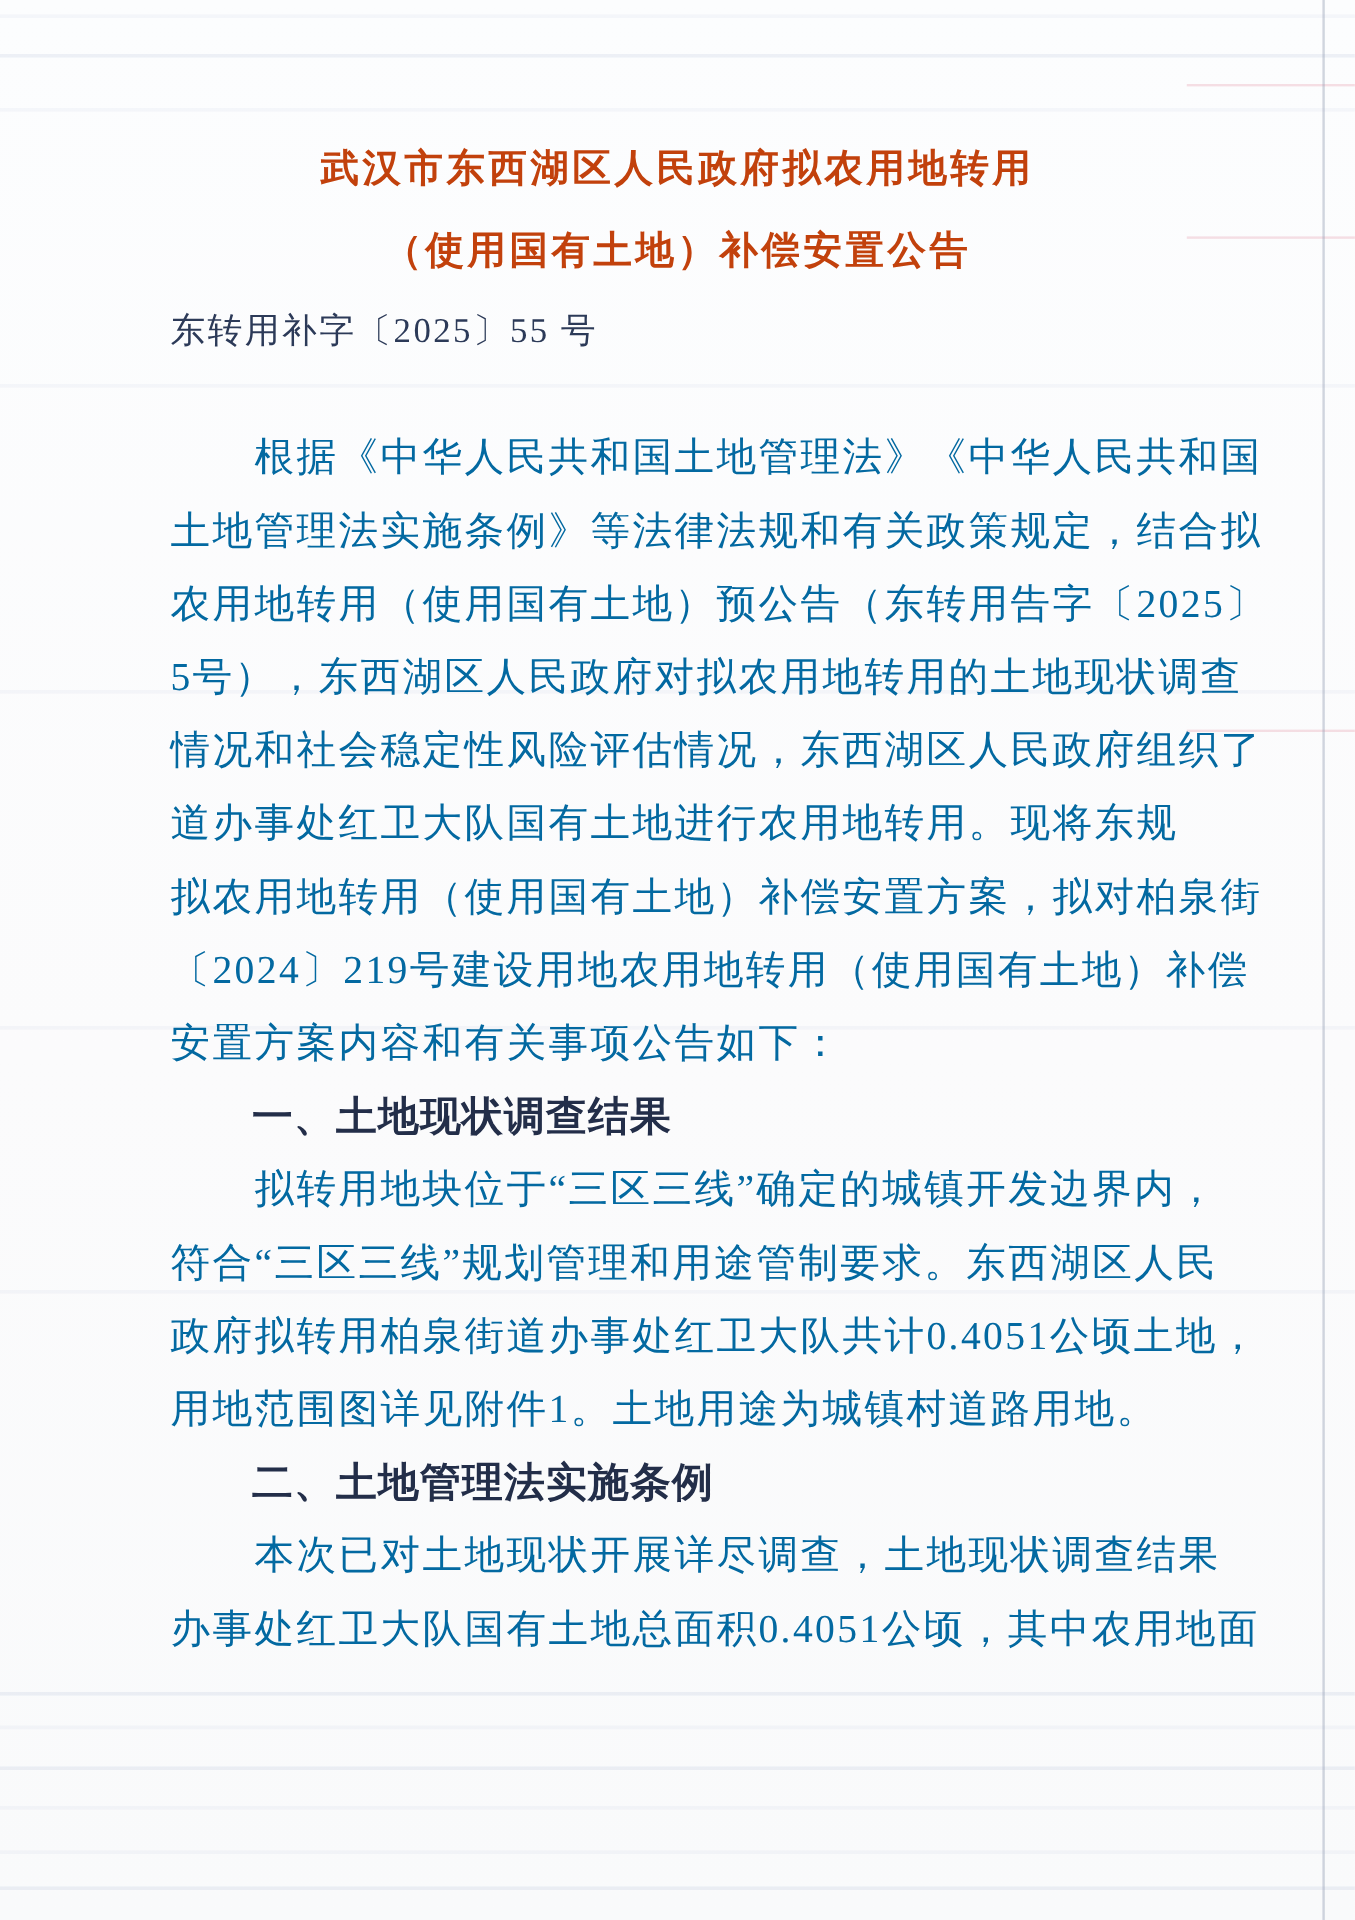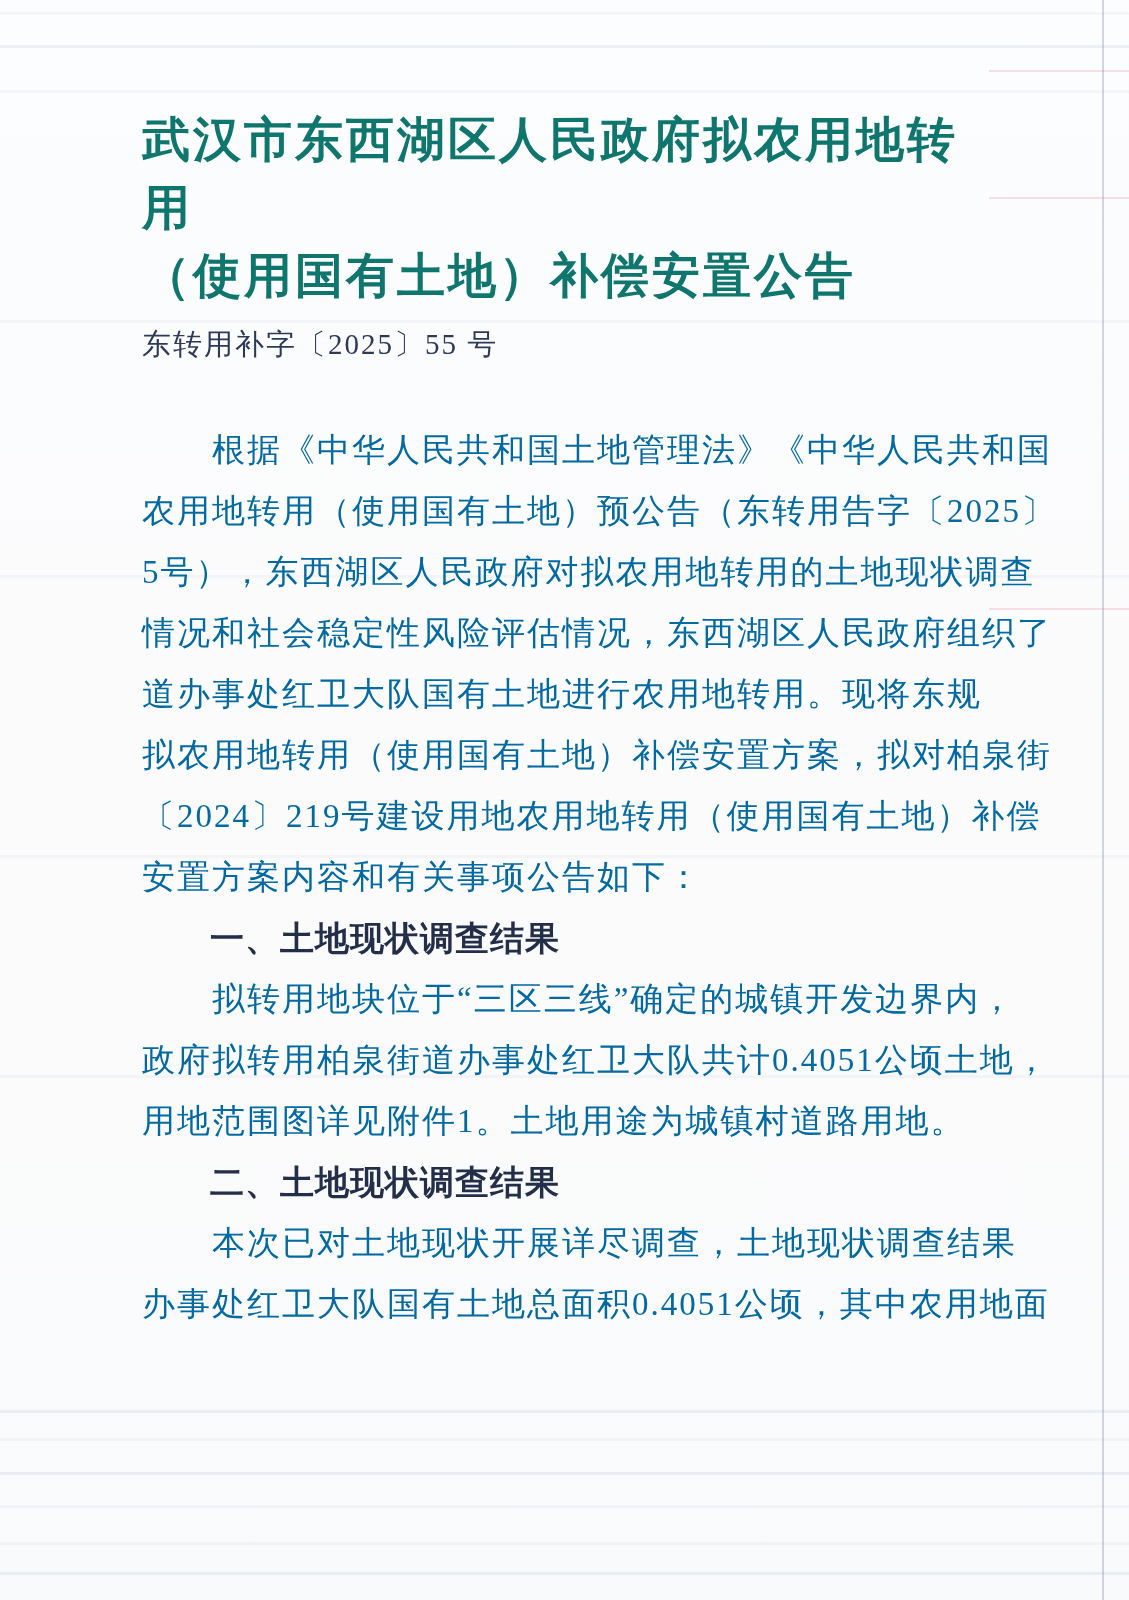--- a/index.html
+++ b/index.html
@@ -45,27 +45,27 @@
     background: rgba(148, 158, 178, 0.42);
   }
   .content {
     position: absolute;
     left: 142px;
     top: 0;
     width: 845px;
   }
   .title {
     margin-top: 106px;
-    text-align: left;
+    text-align: center;
     font-family: "Liberation Sans", sans-serif;
     font-weight: bold;
-    font-size: 48px;
+    font-size: 32px;
     line-height: 68px;
     letter-spacing: 3px;
-    color: #0f766e;
+    color: #c2410c;
   }
   .docnum {
     margin-top: 14px;
     text-align: left;
     font-size: 29px;
     line-height: 40px;
     letter-spacing: 2px;
     color: #2c3a58;
   }
   .body-block {
@@ -116,33 +116,35 @@
 
   <div class="title">
     <div>武汉市东西湖区人民政府拟农用地转用</div>
     <div>（使用国有土地）补偿安置公告</div>
   </div>
 
   <div class="docnum">东转用补字〔2025〕55 号</div>
 
   <div class="body-block">
     <div class="line indent">根据《中华人民共和国土地管理法》《中华人民共和国</div>
+    <div class="line">土地管理法实施条例》等法律法规和有关政策规定，结合拟</div>
     <div class="line">农用地转用（使用国有土地）预公告（东转用告字〔2025〕</div>
     <div class="line">5号），东西湖区人民政府对拟农用地转用的土地现状调查</div>
     <div class="line">情况和社会稳定性风险评估情况，东西湖区人民政府组织了</div>
     <div class="line">道办事处红卫大队国有土地进行农用地转用。现将东规</div>
     <div class="line">拟农用地转用（使用国有土地）补偿安置方案，拟对柏泉街</div>
     <div class="line">〔2024〕219号建设用地农用地转用（使用国有土地）补偿</div>
     <div class="line">安置方案内容和有关事项公告如下：</div>
 
     <div class="line heading">一、土地现状调查结果</div>
 
     <div class="line indent">拟转用地块位于“三区三线”确定的城镇开发边界内，</div>
+    <div class="line">符合“三区三线”规划管理和用途管制要求。东西湖区人民</div>
     <div class="line">政府拟转用柏泉街道办事处红卫大队共计0.4051公顷土地，</div>
     <div class="line">用地范围图详见附件1。土地用途为城镇村道路用地。</div>
 
-    <div class="line heading">二、土地现状调查结果</div>
+    <div class="line heading">二、土地管理法实施条例</div>
 
     <div class="line indent">本次已对土地现状开展详尽调查，土地现状调查结果</div>
     <div class="line">办事处红卫大队国有土地总面积0.4051公顷，其中农用地面</div>
   </div>
 
 </div>
 
 </body></html>

